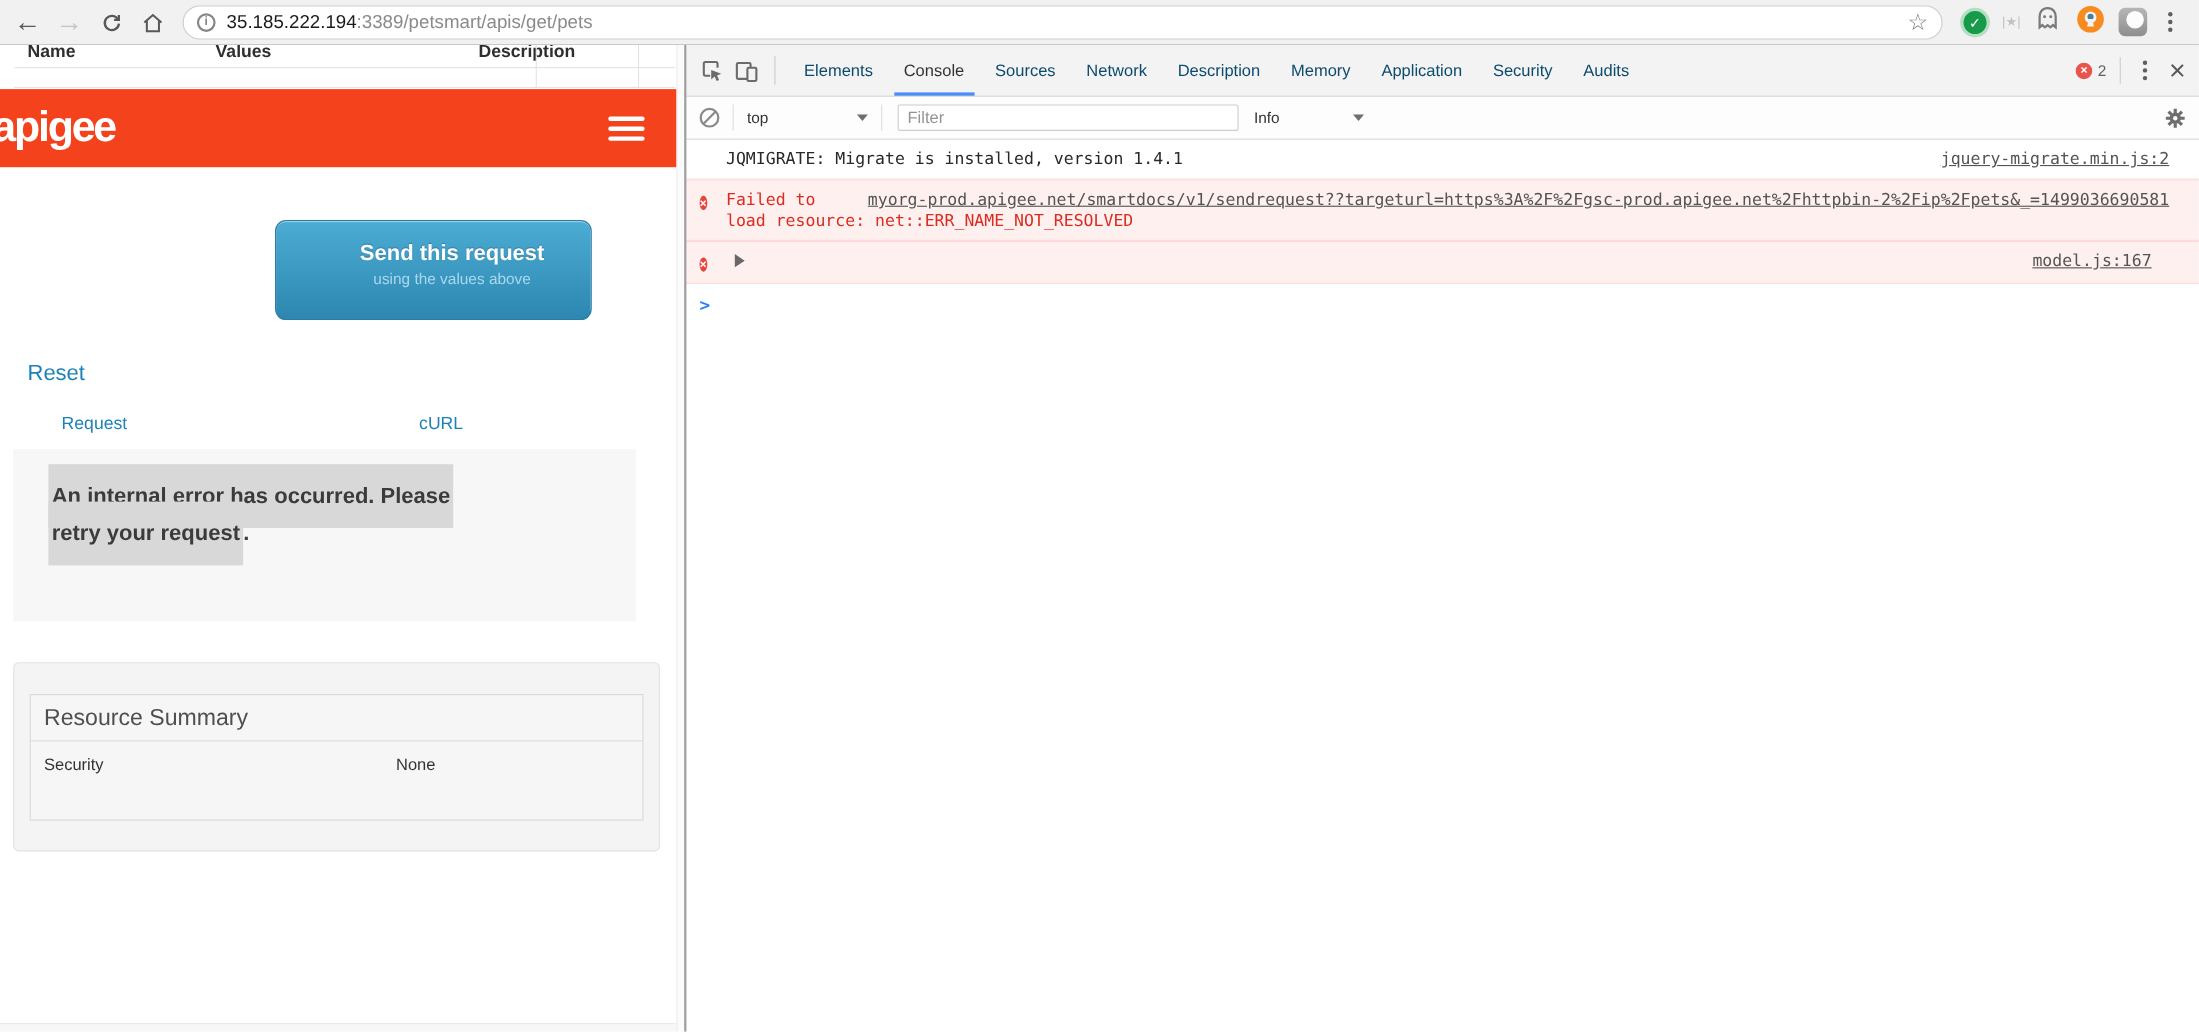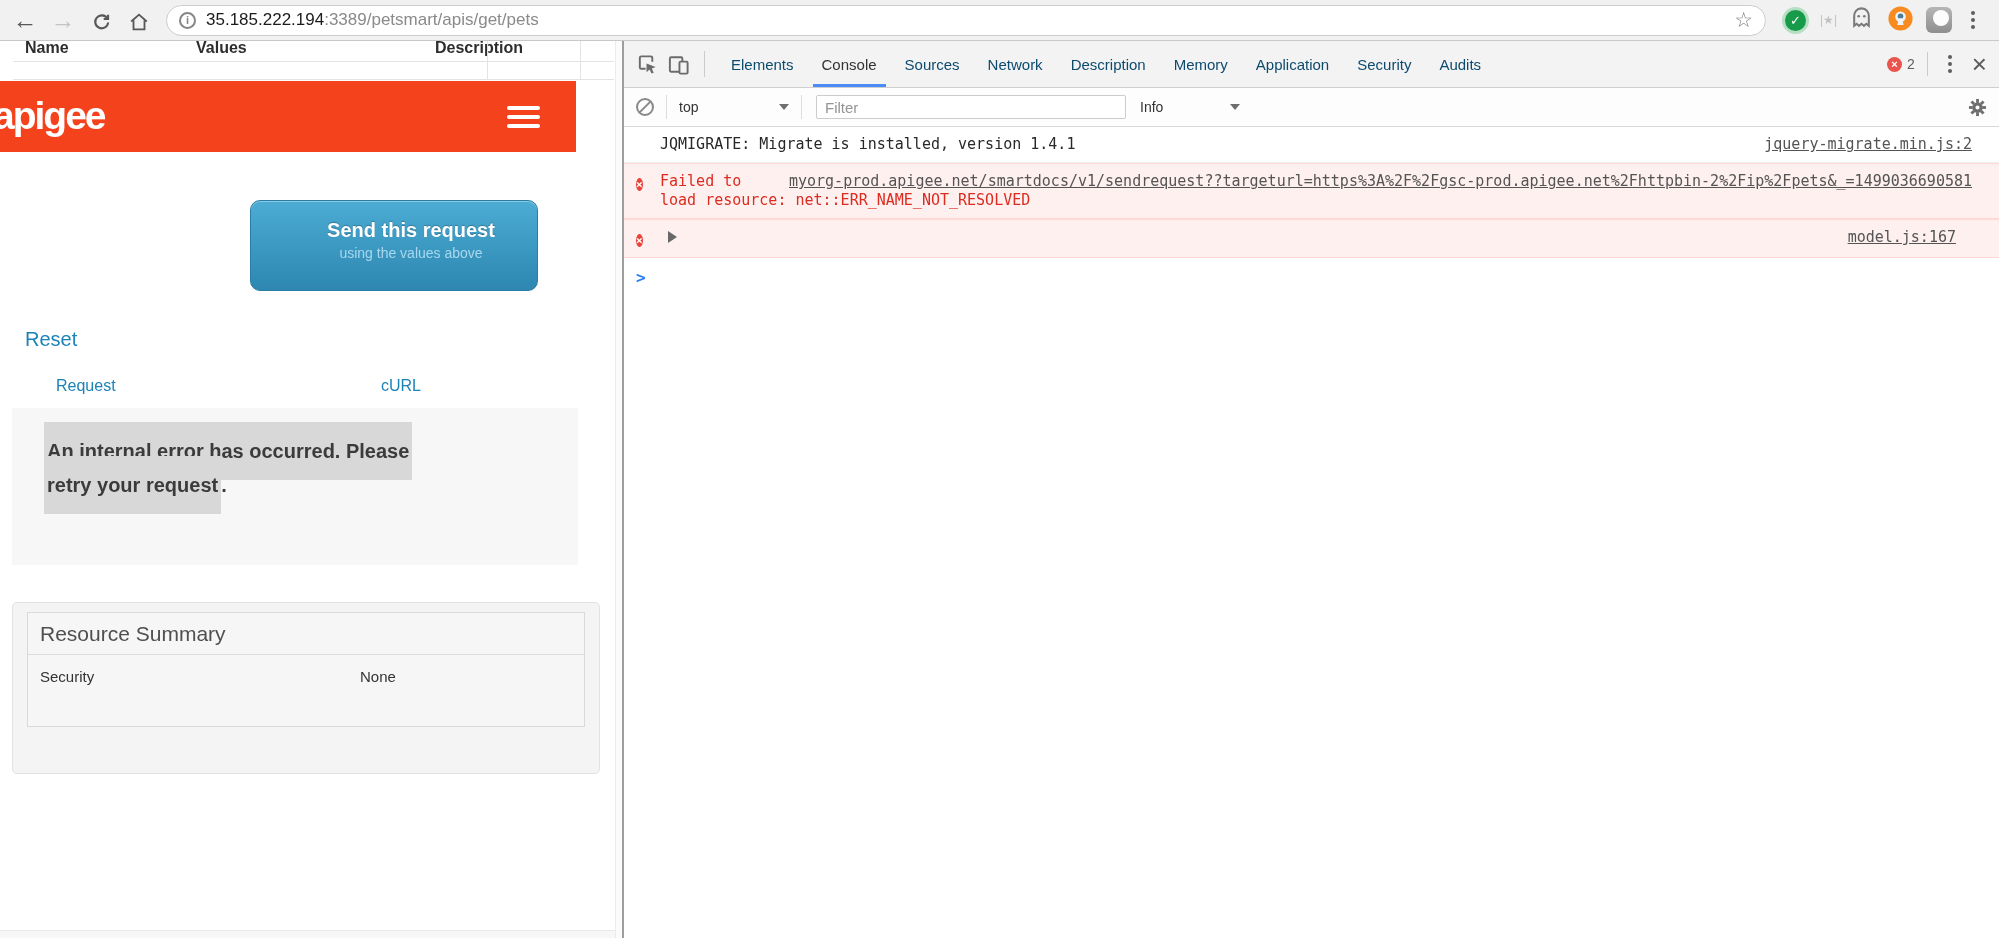--- a/index.html
+++ b/index.html
@@ -42,21 +42,21 @@
   .left-pane { position: absolute; left: 0; top: 0; width: 622px; height: 100%;
                background: #fff; overflow: hidden; }
   .pane-divider { position: absolute; left: 622px; top: 0; width: 2px; height: 100%; background: #9d9d9d; z-index: 5; }
   .devtools { position: absolute; left: 624px; top: 0; right: 0; height: 100%; background: #fff; }
 
   
   .tbl-head { position: absolute; top: -4px; font-size: 16px; font-weight: bold; color: #2e2e2e; line-height: 22px; }
   .tbl-head.c1 { left: 25px; } .tbl-head.c2 { left: 196px; } .tbl-head.c3 { left: 435px; }
   .t-hline { position: absolute; left: 13px; right: 8px; height: 1px; background: #e3e3e3; }
   .t-vline { position: absolute; top: 0; width: 1px; height: 39px; background: #e3e3e3; }
-  .banner { position: absolute; left: 0; top: 40px; width: 576px; height: 71px; background: #f4431c; }
+  .banner { position: absolute; left: 0; top: 40px; width: 622px; height: 71px; background: #f4431c; }
   .logo { position: absolute; left: -7px; top: 13px; font-size: 39px; font-weight: bold;
           color: #fff; letter-spacing: -2px; }
   .burger { position: absolute; right: 36px; top: 25px; width: 33px; cursor: pointer; }
   .burger i { display: block; height: 4px; border-radius: 2px; background: #fff; margin-bottom: 5px; }
   .send-btn { position: absolute; left: 250px; top: 159px; width: 288px; height: 91px;
               border: 1px solid #2a7da5; border-radius: 10px; text-align: center;
               background: linear-gradient(#4cacd4, #2d87b0);
               box-shadow: inset 0 1px 0 rgba(255,255,255,.35); cursor: pointer; padding-left: 34px; }
   .send-btn .t { margin-top: 18px; font-size: 20px; font-weight: bold; color: #fff;
                  text-shadow: 0 -1px 1px rgba(0,0,0,.25); }
@@ -66,21 +66,21 @@
   .ptab-curl { position: absolute; left: 381px; top: 336px; font-size: 16px; color: #1c82b8; cursor: pointer; }
   .ptab-response { position: absolute; left: 169px; top: 311px; width: 172px; height: 56px;
                    background: #f7f7f7; color: #5b5b5b; font-size: 16px; text-align: center;
                    line-height: 56px; cursor: pointer; }
   .resp-panel { position: absolute; left: 12px; top: 367px; width: 566px; height: 157px; background: #f7f7f7; }
   .err-text { margin: 26px 0 0 32px; width: 490px; font-size: 20px; font-weight: bold;
               color: #3b3b3b; line-height: 34px; }
   .err-text .hl { background: #d8d8d8; padding: 18px 3px; }
   .res-outer { position: absolute; left: 12px; top: 561px; width: 588px; height: 172px;
                background: #f4f4f4; border: 1px solid #e2e2e2; border-radius: 5px; }
-  .res-inner { margin: 9px 14px 0 14px; height: 115px; background: #f6f6f6; border: 1px solid #d9d9d9; }
+  .res-inner { margin: 28px 14px 0 14px; height: 115px; background: #f6f6f6; border: 1px solid #d9d9d9; }
   .res-title { padding: 9px 12px 8px 12px; font-size: 21px; color: #4f4f4f; border-bottom: 1px solid #dddddd; }
   .res-row { display: flex; padding: 13px 12px; font-size: 15px; color: #333; }
   .res-row .lbl { width: 320px; }
   .left-bottom-strip { position: absolute; left: 0; right: 0; bottom: 0; height: 8px;
                        background: #f7f7f7; border-top: 1px solid #eaeaea; }
   .scroll-track { position: absolute; right: 0; top: 0; width: 7px; height: 100%;
                   background: #fbfbfb; border-left: 1px solid #ececec; }
 
   
   .dt-tabbar { height: 47px; background: #f3f3f3; border-bottom: 1px solid #cfcfcf;

